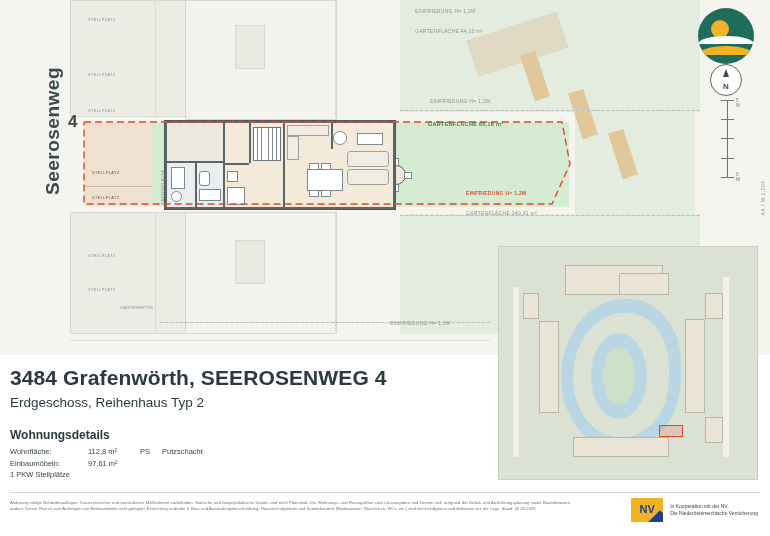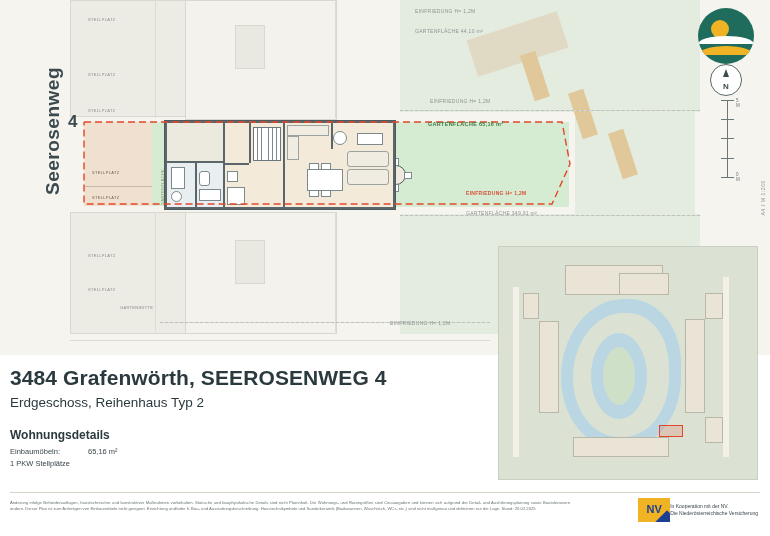--- a/index.html
+++ b/index.html
@@ -346,20 +346,21 @@
     line-height: 6px;
     color: #6a7478;
     text-align: justify;
   }
   #nv-block {
     position: absolute;
     right: 12px;
     top: 498px;
     display: flex;
     align-items: center;
+    gap: 7px;
   }
   #nv-logo {
     width: 32px; height: 24px;
     background: #f0b323;
     position: relative;
     overflow: hidden;
   }
   #nv-logo .nv-text {
     position: absolute;
     left: 0; right: 0; top: 5px;
@@ -545,23 +546,29 @@
 </div>
 
 <div id="title-block">
   <div id="title">3484 Grafenwörth, SEEROSENWEG 4</div>
   <div id="subtitle">Erdgeschoss, Reihenhaus Typ 2</div>
 
   <div id="details-head">Wohnungsdetails</div>
   <div id="details">
     <table>
       <tbody>
+          <tr>
+        <td class="col-label">Wohnfläche:</td>
+        <td class="col-val">112,8 m²</td>
+        <td class="col-key">PS</td>
+        <td>Putzschacht</td>
+      </tr>
       <tr>
         <td class="col-label">Einbaumöbeln:</td>
-        <td class="col-val">65,16 m²</td>
+        <td class="col-val">97,61 m²</td>
         <td colspan="2"></td>
       </tr>
       <tr>
         <td class="col-label" colspan="2">1 PKW Stellplätze</td>
         <td colspan="2"></td>
       </tr>
     </tbody>
       </table>
   </div>
 </div>

